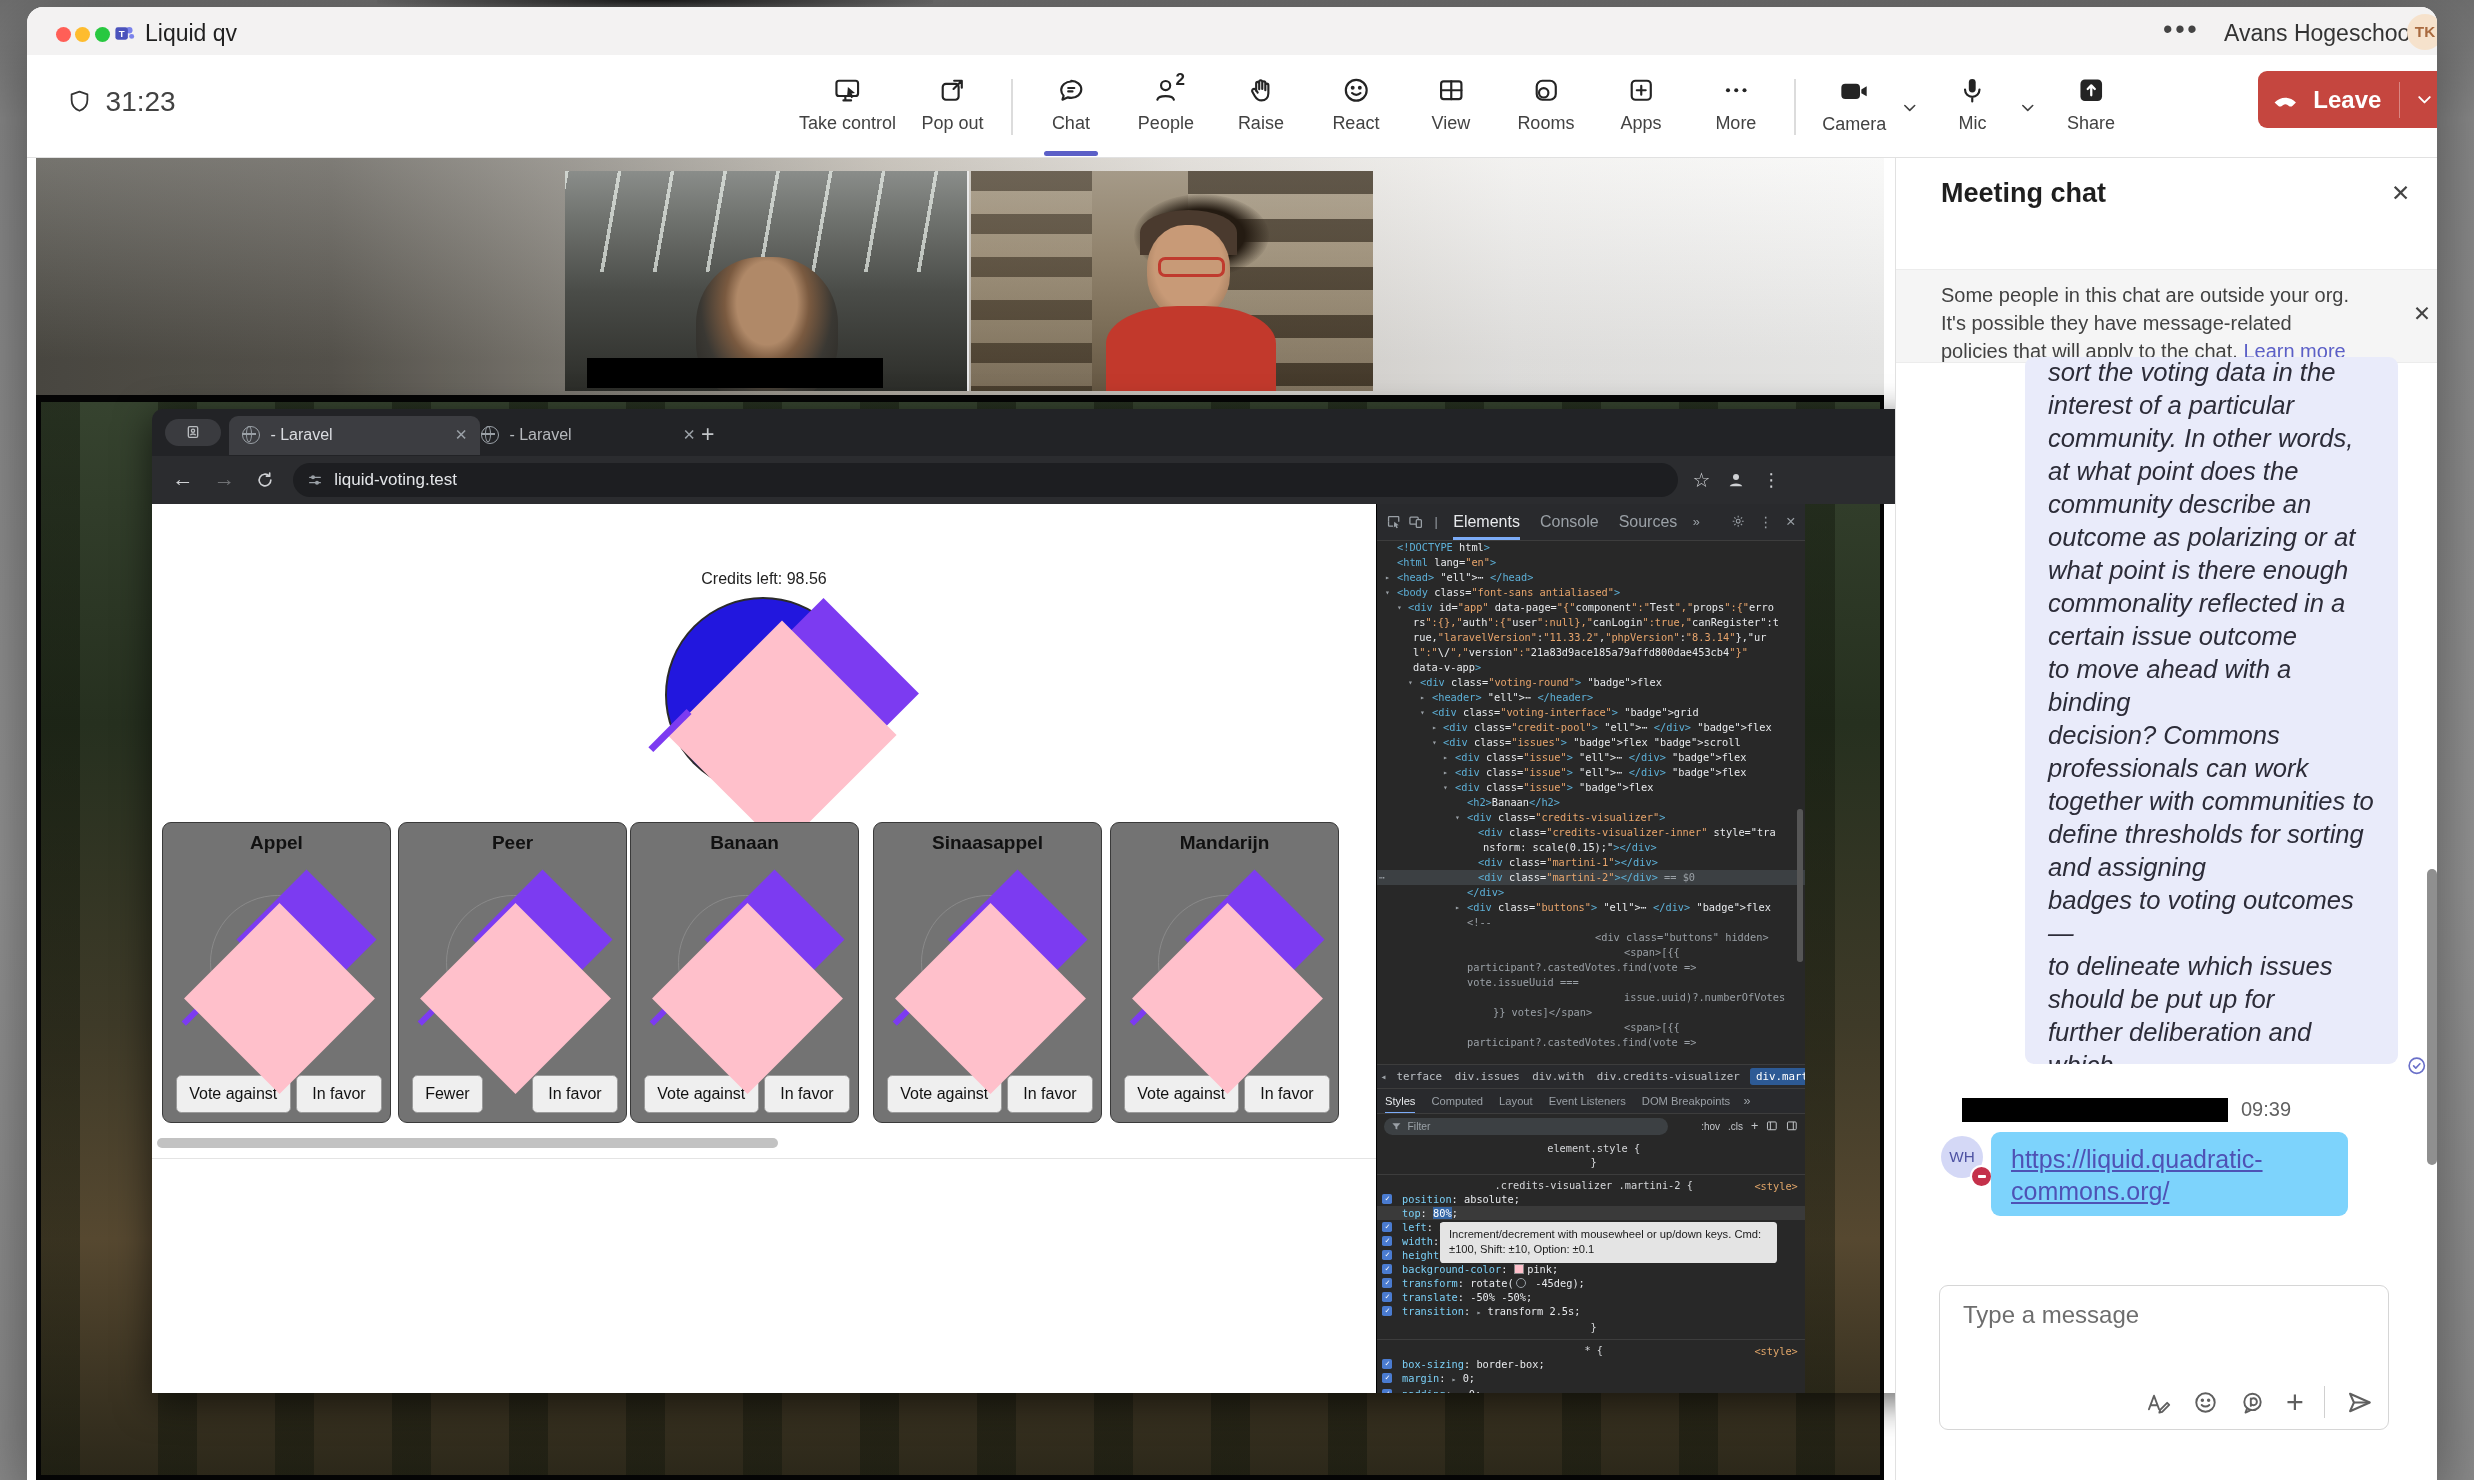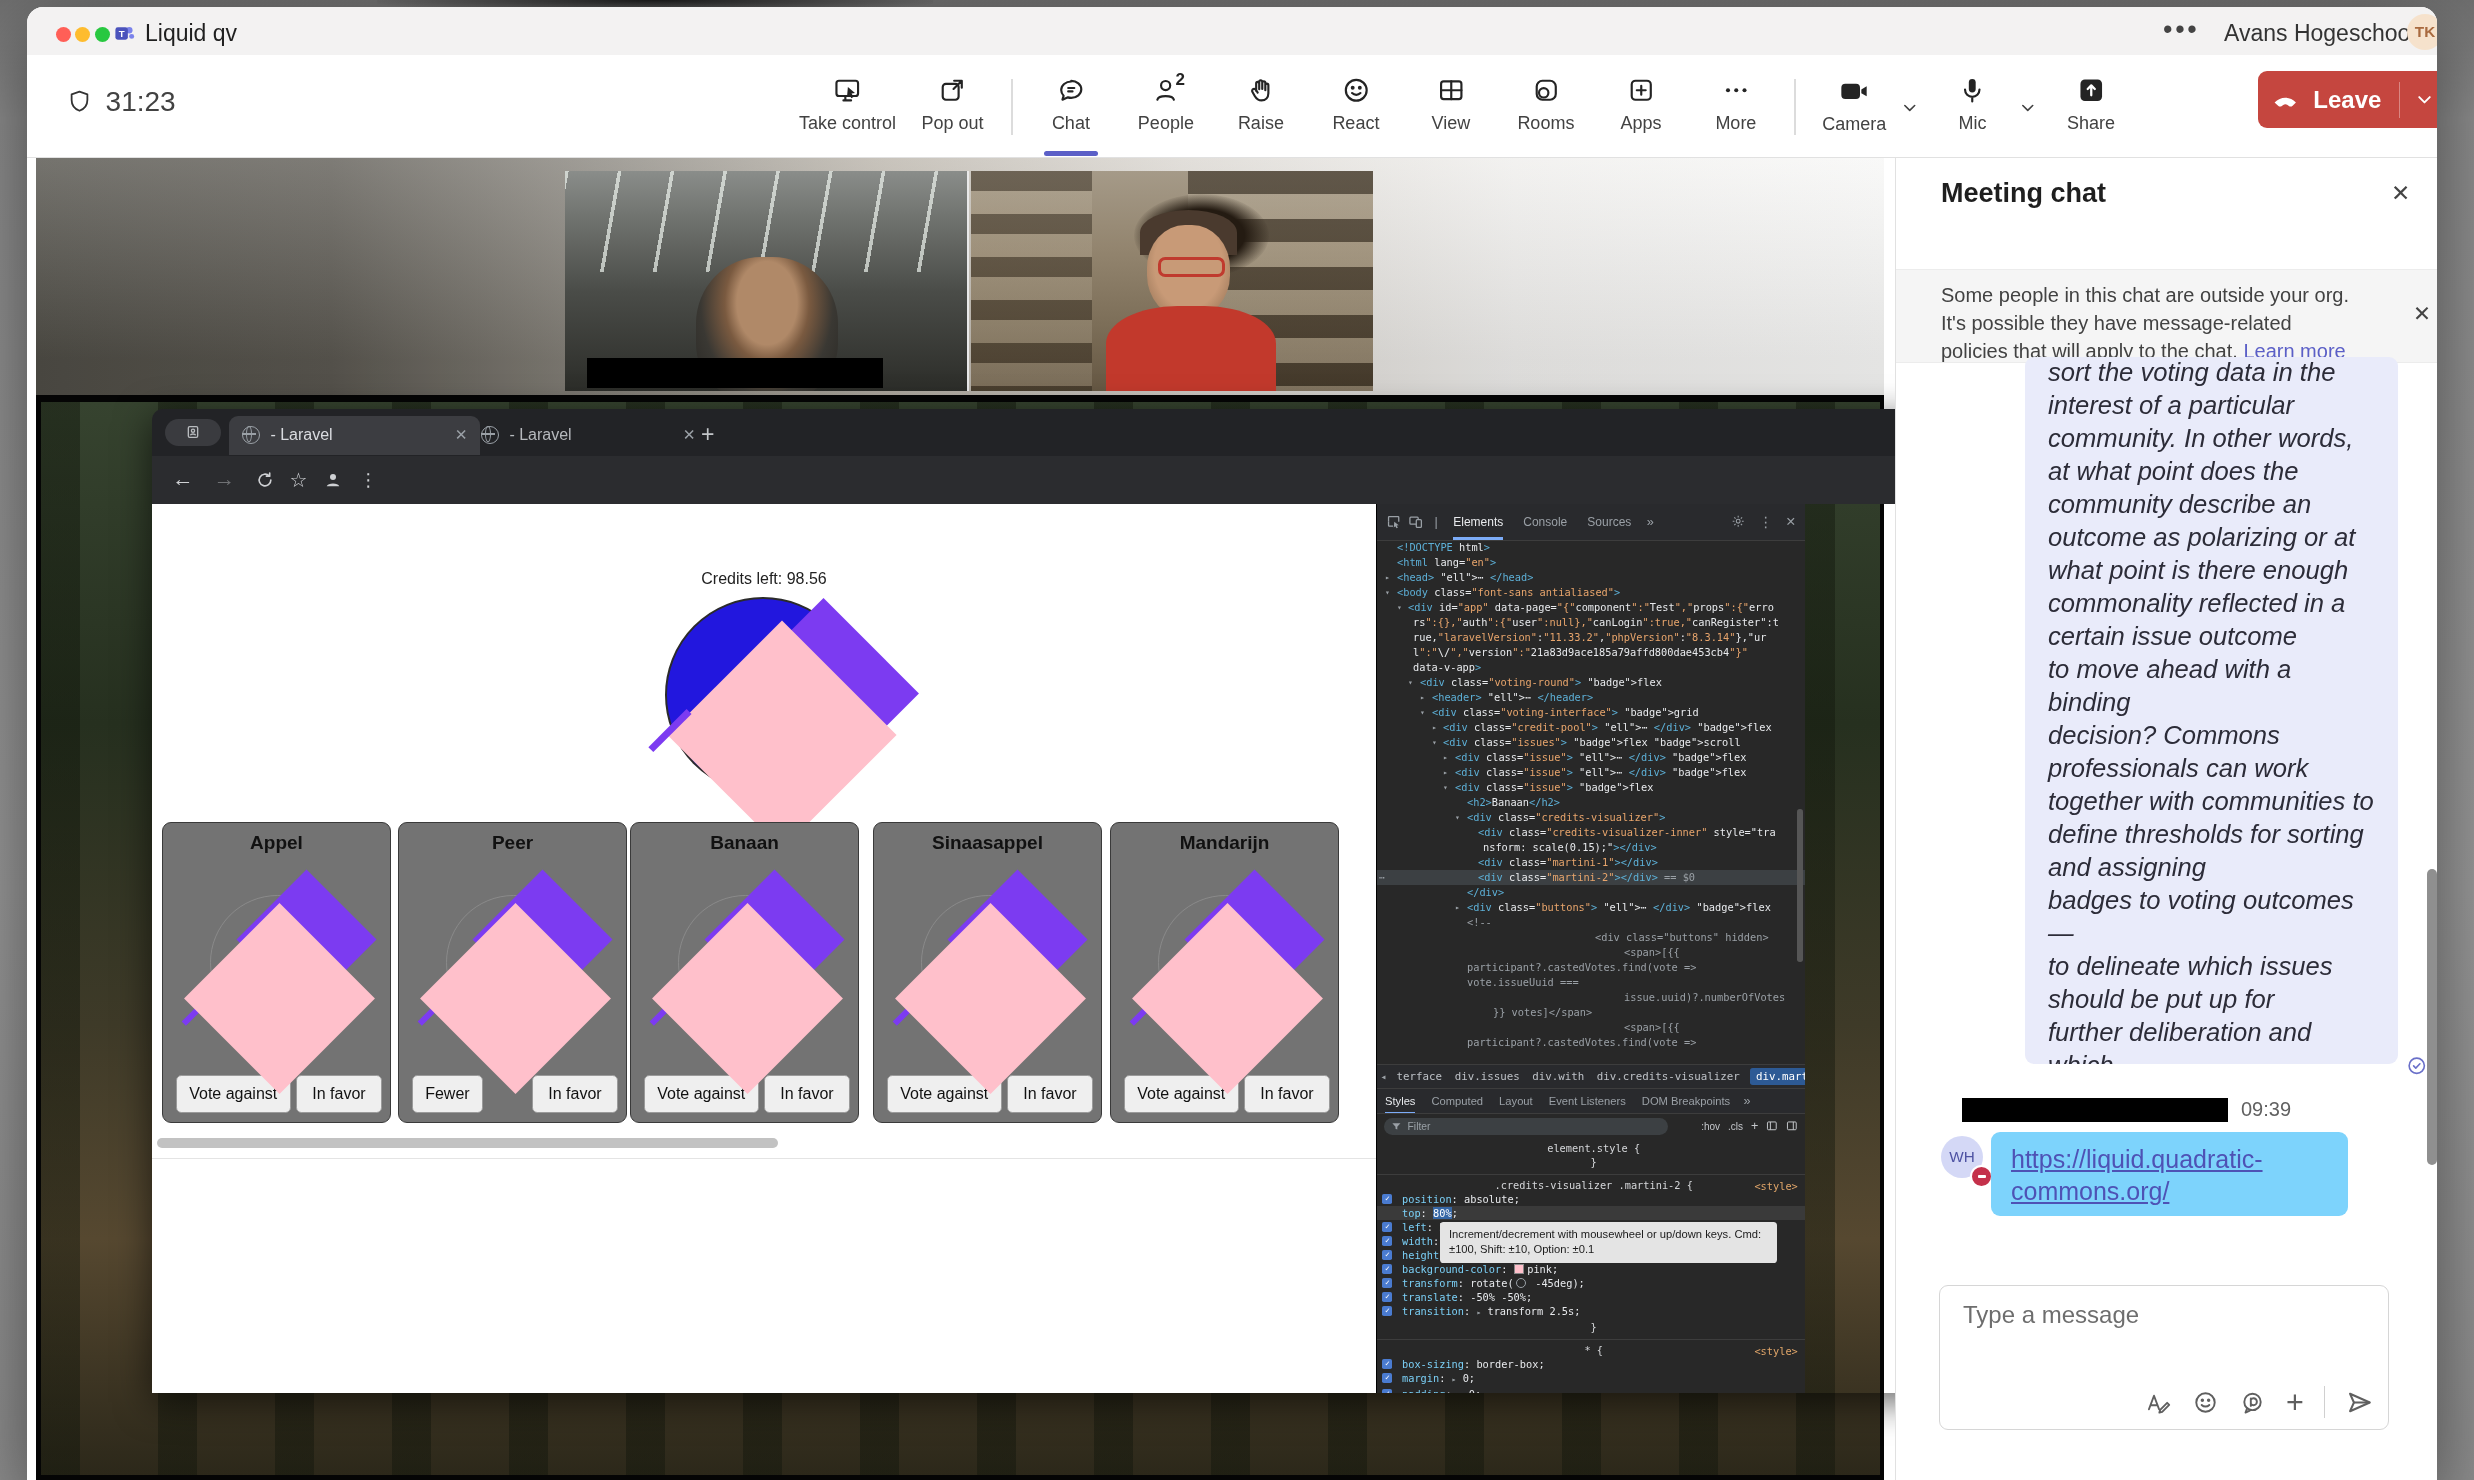--- a/index.html
+++ b/index.html
@@ -111,21 +111,21 @@
               font-size:16px;color:#111;display:flex;align-items:center;justify-content:center;z-index:3;box-sizing:border-box;}
   .card .b1{left:12.6px;padding:0 12.6px;}
   .card .b2{left:133px;width:86px;}
   .pg-scroll{left:4.5px;top:634px;width:621px;height:10px;border-radius:5.4px;background:#c2c2c2;}
   .pg-scroll-line{left:0;top:654px;width:100%;height:1.8px;background:#e4e4e4;}
   
   .dev{left:1224px;top:95px;width:429px;height:889px;background:#282828;color:#e8eaed;
        font-family:"DejaVu Sans Mono",monospace;border-left:0.9px solid #000;box-sizing:border-box;}
   .dev-toolbar{left:0;top:0;width:100%;height:36px;background:#292a2d;border-bottom:0.9px solid #3d3d3d;
        display:flex;align-items:center;font-family:"Liberation Sans",sans-serif;}
-  .dev-tab{font-size:12px;color:#9aa0a6;margin:0 10px;height:36px;display:flex;align-items:center;position:relative;text-align:center;}
+  .dev-tab{font-size:16px;color:#9aa0a6;margin:0 10px;height:36px;display:flex;align-items:center;position:relative;text-align:center;}
   .dev-tab.on{color:#e8eaed;}
   .dev-tab.on::after{content:"";position:absolute;left:0;bottom:0;width:100%;height:2.7px;background:#7cacf8;}
   .dev-chev{color:#9aa0a6;font-size:12.6px;margin:0 5.4px;}
   .dev-right{margin-left:auto;display:flex;align-items:center;gap:12.6px;margin-right:9px;color:#9aa0a6;}
   .code{left:0;top:36px;width:100%;height:524px;overflow:hidden;font-size:10.3px;line-height:15px;}
   .cl{position:relative;white-space:pre;color:#e8eaed;}
   .cl .arr{position:absolute;color:#9aa0a6;font-size:8px;}
   .tag{color:#5db0d7;}
   .str{color:#e8a56c;}
   .cmt{color:#9aa0a6;}
@@ -397,20 +397,30 @@
         </div>
         <div class="abs cr-nav">
           <span class="nav-ic">←</span>
           <span class="nav-ic dim">→</span>
           <span class="nav-ic">
             <svg width="20" height="20" viewBox="0 0 24 24" fill="none" stroke="#cfd1d4" stroke-width="2" stroke-linecap="round">
               <path d="M19 12a7 7 0 11-2-4.9"></path>
                 <path d="M17.6 3.6v3.8h-3.8" stroke-linejoin="round"></path>
             </svg>
           </span>
+          <div class="url-pill">
+            <span>
+              <svg width="16" height="16" viewBox="0 0 24 24" fill="none" stroke="#9aa0a6" stroke-width="2" stroke-linecap="round">
+                <path d="M4 8h16M4 16h16"></path>
+                  <circle cx="9" cy="8" r="2" fill="#9aa0a6"></circle>
+                  <circle cx="15" cy="16" r="2" fill="#9aa0a6"></circle>
+              </svg>
+            </span>
+            <span class="url-text">liquid-voting.test</span>
+          </div>
           <div class="cr-right">
             <span style="font-size:20px;">☆</span>
             <span>
               <svg width="20" height="20" viewBox="0 0 24 24" fill="#cfd1d4">
                   <circle cx="12" cy="8.5" r="3.6"></circle>
                   <path d="M4.5 19.5c1.2-4.4 13.8-4.4 15 0z"></path>
                 </svg>
             </span>
             <span style="font-size:18px;">⋮</span>
           </div>

